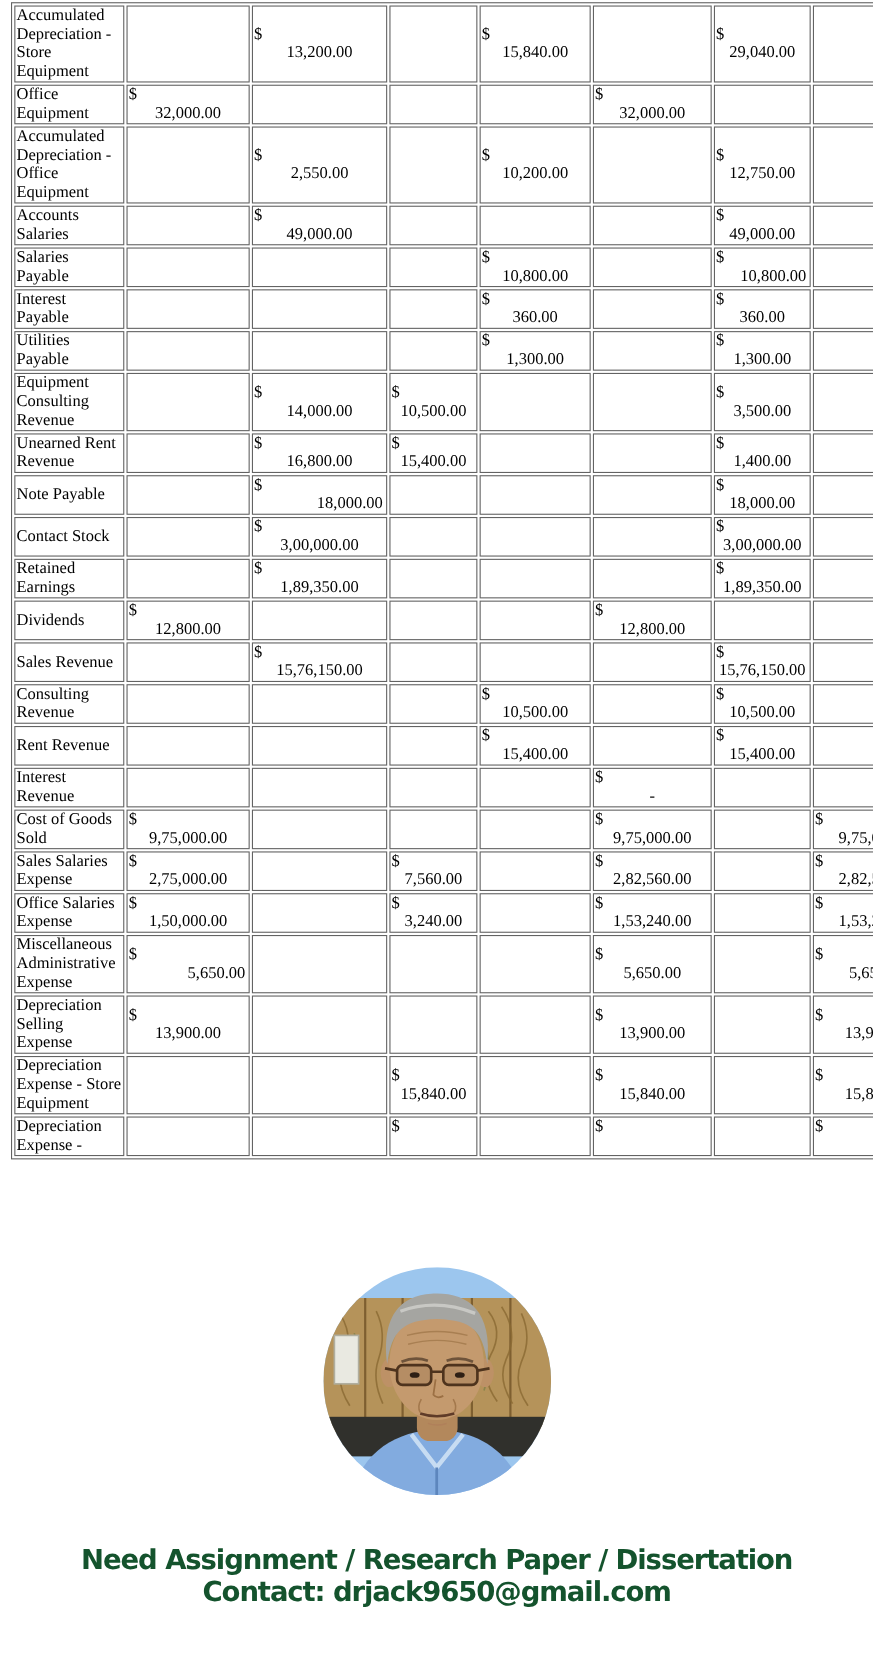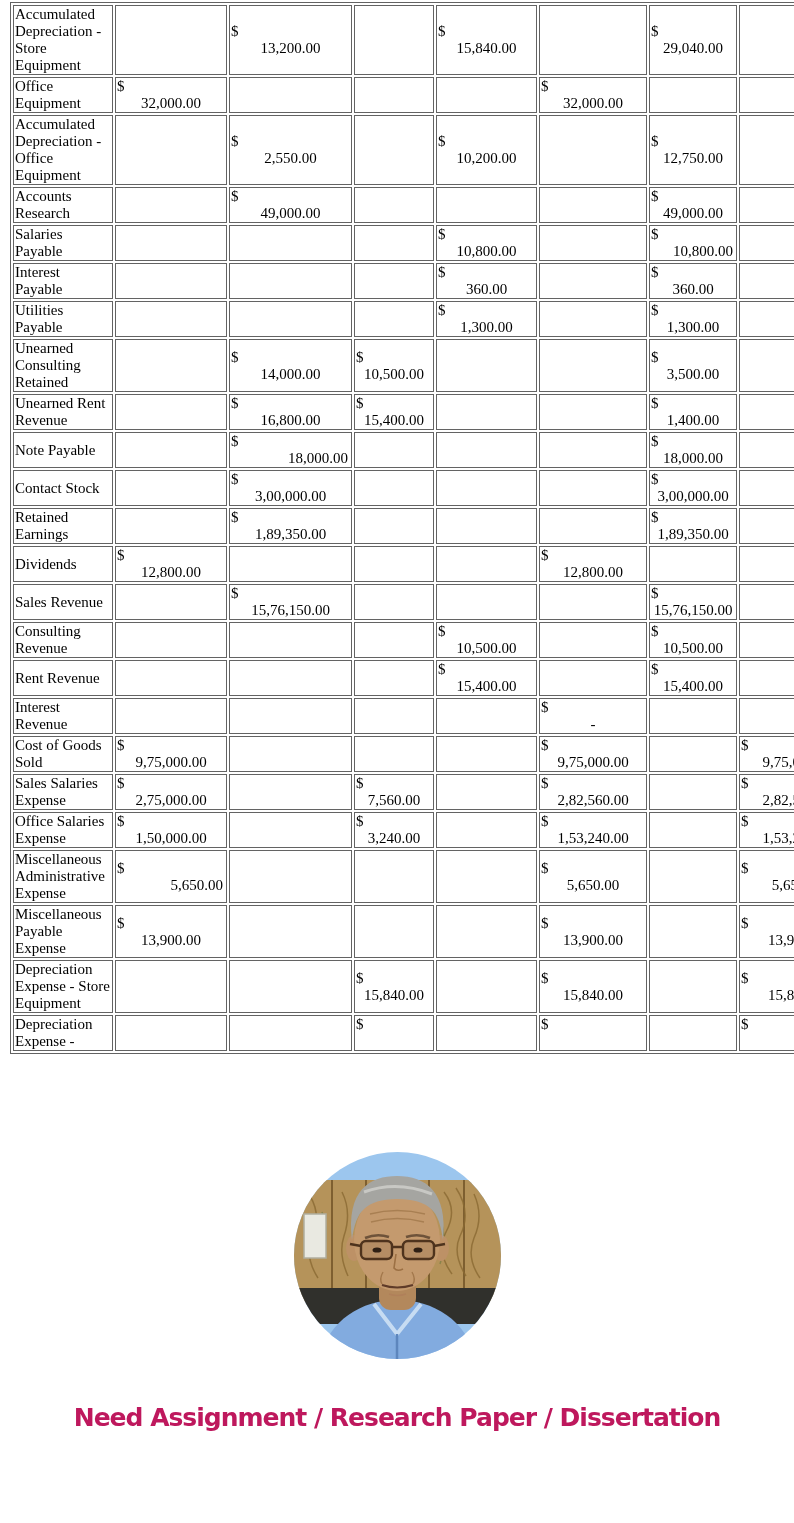--- a/index.html
+++ b/index.html
@@ -37,21 +37,21 @@
 
   
   .promo {
     margin-top: 44px;
     text-align: center;
     font-family: "DejaVu Sans", sans-serif;
     font-weight: bold;
     font-size: 25px;
     line-height: 29px;
     letter-spacing: -1px;
-    color: #be185d;
+    color: #14532d;
   }
 </style>
 </head>
 <body>
 
 <div class="table-clip">
   <table class="worksheet">
     <colgroup>
       <col style="width:100px">
         <col style="width:112px">
@@ -111,21 +111,21 @@
             <div class="val">10,200.00</div>
           </td>
           <td class="num"></td>
           <td class="num">
             <div class="cur">$</div>
             <div class="val">12,750.00</div>
           </td>
           <td class="num"></td>
         </tr>
         <tr>
-          <td class="acct">Accounts Research</td>
+          <td class="acct">Accounts Salaries</td>
           <td class="num"></td>
           <td class="num">
             <div class="cur">$</div>
             <div class="val">49,000.00</div>
           </td>
           <td class="num"></td>
           <td class="num"></td>
           <td class="num"></td>
           <td class="num">
             <div class="cur">$</div>
@@ -175,21 +175,21 @@
             <div class="val">1,300.00</div>
           </td>
           <td class="num"></td>
           <td class="num">
             <div class="cur">$</div>
             <div class="val">1,300.00</div>
           </td>
           <td class="num"></td>
         </tr>
         <tr>
-          <td class="acct">Unearned Consulting Retained</td>
+          <td class="acct">Equipment Consulting Revenue</td>
           <td class="num"></td>
           <td class="num">
             <div class="cur">$</div>
             <div class="val">14,000.00</div>
           </td>
           <td class="num">
             <div class="cur">$</div>
             <div class="val">10,500.00</div>
           </td>
           <td class="num"></td>
@@ -420,21 +420,21 @@
             <div class="cur">$</div>
             <div class="val">5,650.00</div>
           </td>
           <td class="num"></td>
           <td class="num">
             <div class="cur">$</div>
             <div class="val">5,650.00</div>
           </td>
         </tr>
         <tr>
-          <td class="acct">Miscellaneous Payable Expense</td>
+          <td class="acct">Depreciation Selling Expense</td>
           <td class="num">
             <div class="cur">$</div>
             <div class="val">13,900.00</div>
           </td>
           <td class="num"></td>
           <td class="num"></td>
           <td class="num"></td>
           <td class="num">
             <div class="cur">$</div>
             <div class="val">13,900.00</div>
@@ -548,13 +548,14 @@
           <path d="M118 120 Q122 127 119 132"></path>
       </g>
       <path d="M88 133 Q103 138 119 133" fill="none" stroke="#5f3b28" stroke-width="2.2"></path>
       <path d="M95 142 Q103 145 112 142" fill="none" stroke="#b0805a" stroke-width="1.4"></path>
     </g>
   </svg>
 </div>
 
 <div class="promo">
   <div>Need Assignment / Research Paper / Dissertation</div>
+  <div>Contact: drjack9650@gmail.com</div>
 </div>
 
 </body></html>

